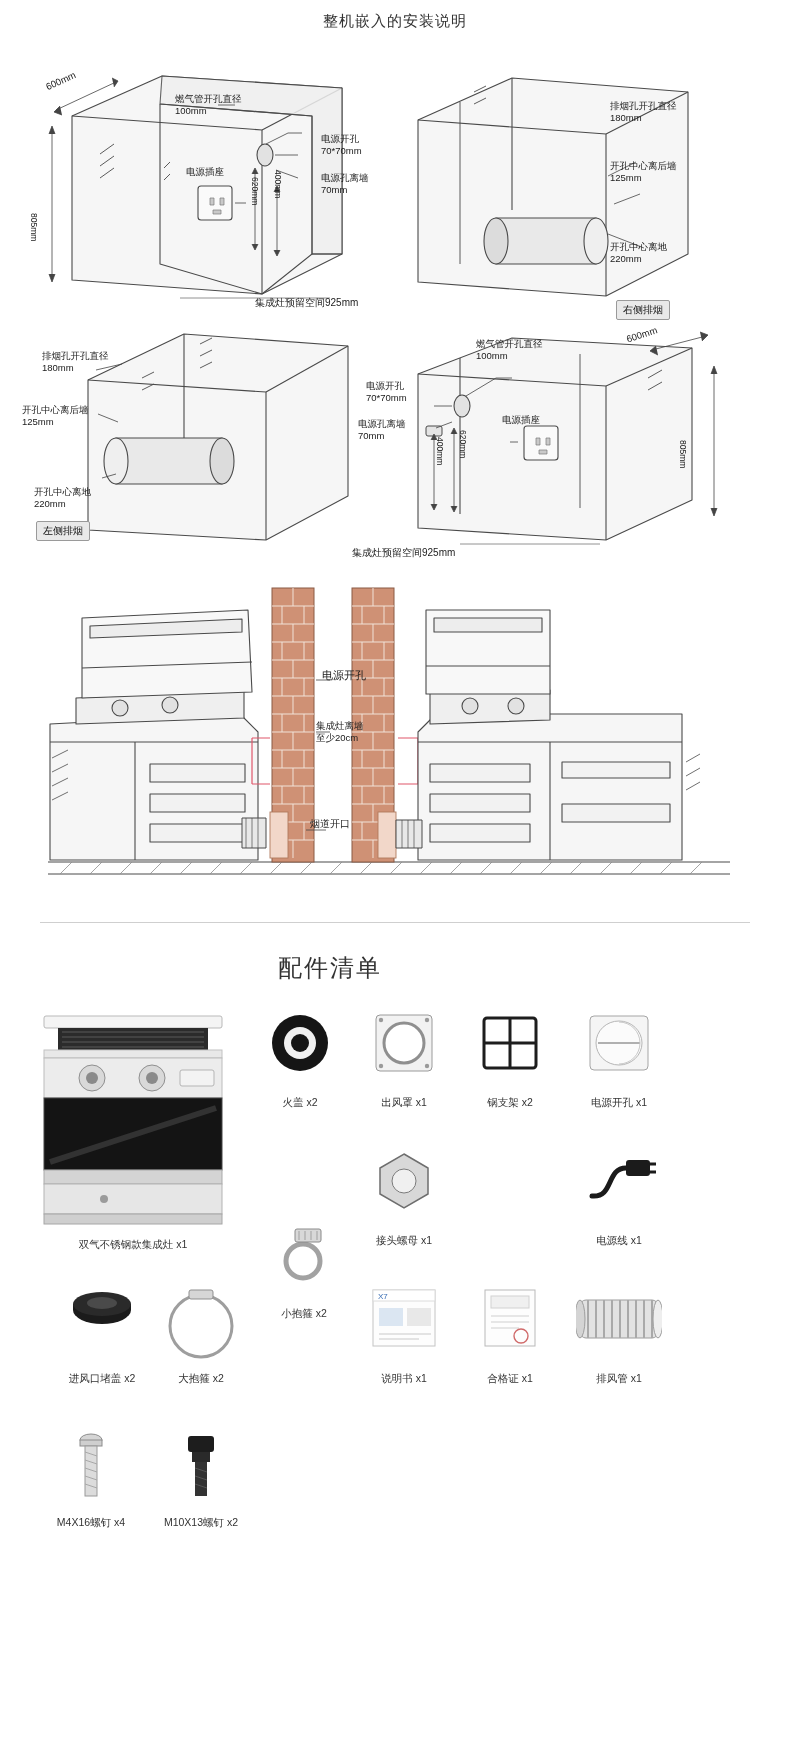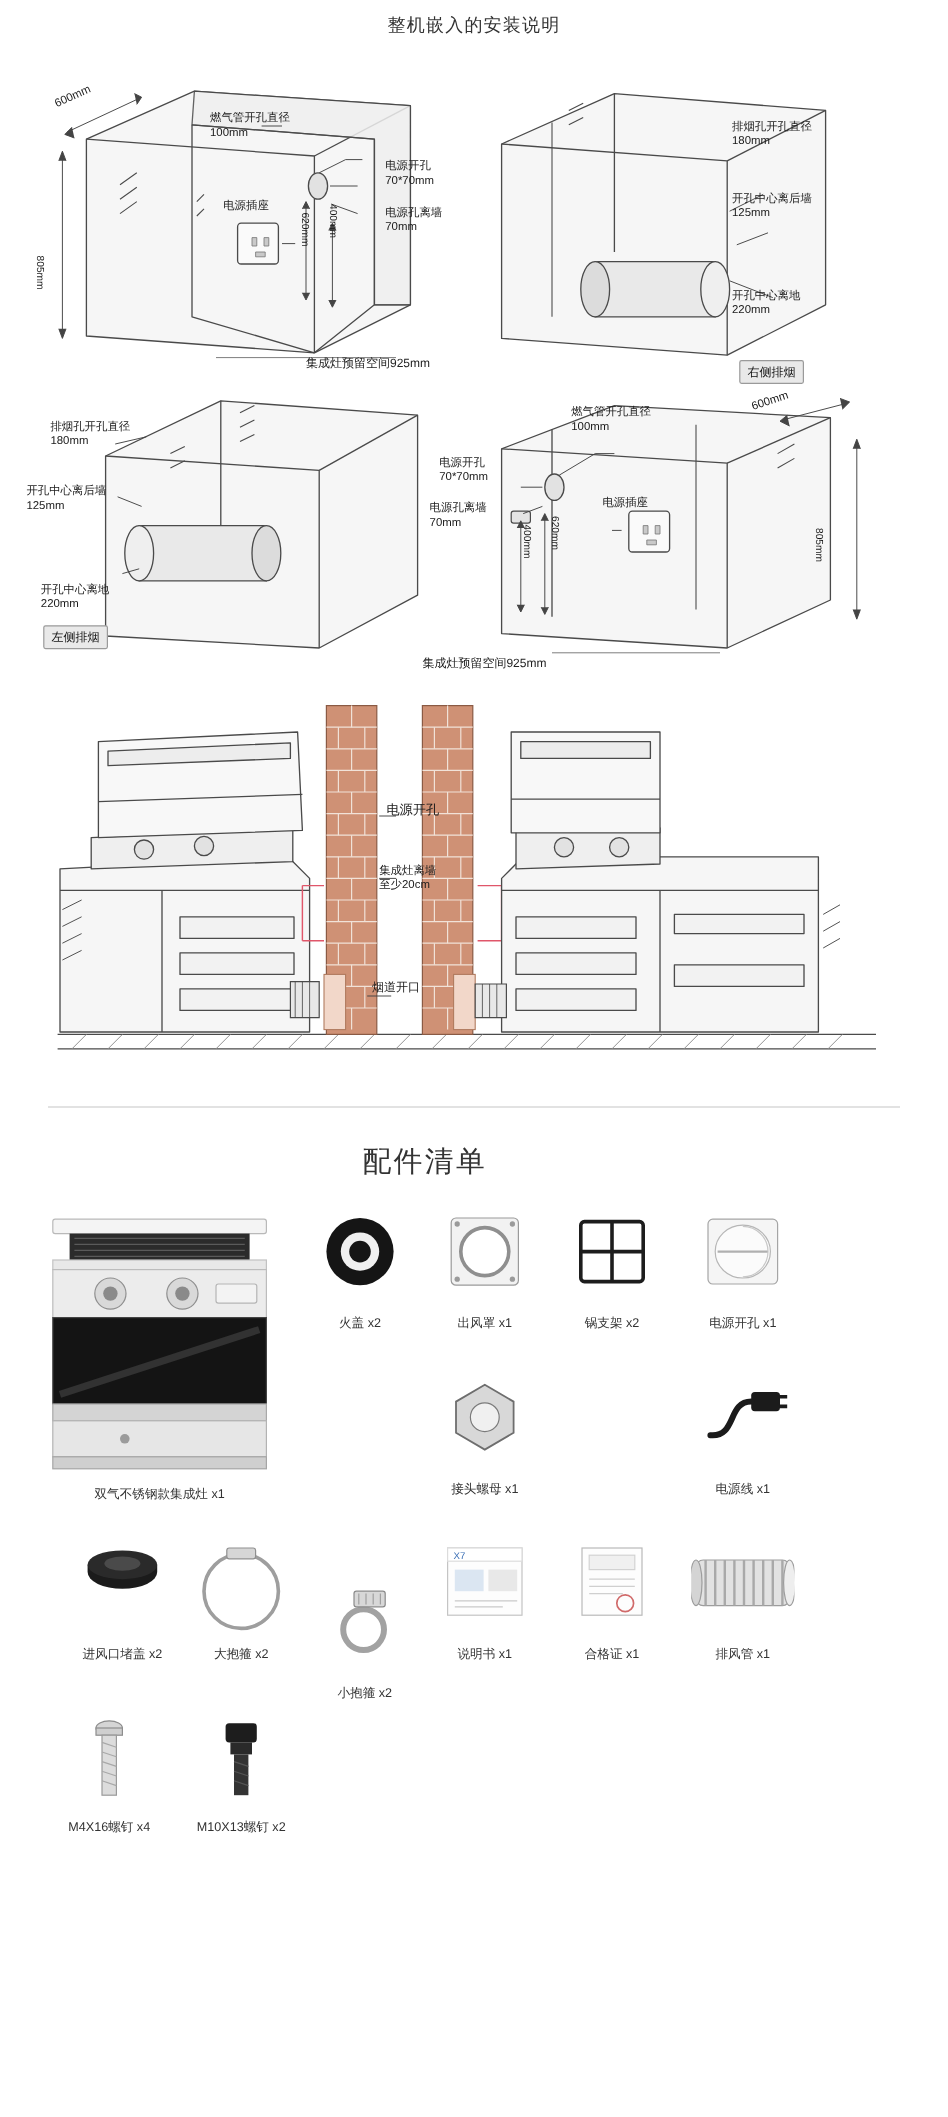--- a/index.html
+++ b/index.html
@@ -15,21 +15,21 @@
   .lbl{position:absolute;font-size:9.5px;line-height:1.25;color:#1a1a1a;white-space:pre-line;}
   .lbl.vert{writing-mode:vertical-rl;text-orientation:mixed;}
 
   .tagbox{position:absolute;font-size:10px;color:#111;background:#e9e9e9;border:1px solid #9a9a9a;border-radius:2px;padding:2px 6px;}
 
   .caption{position:absolute;font-size:10px;color:#222;text-align:right;}
 
   
   .divider{position:absolute;left:40px;width:710px;height:1px;background:#cfcfcf;}
 
-  .title-parts{position:absolute;left:0;width:660px;text-align:center;font-size:24px;color:#333;letter-spacing:2px;margin-left:24px;}
+  .title-parts{position:absolute;left:0;width:660px;text-align:center;font-size:24px;color:#333;letter-spacing:2px;}
   .part{position:absolute;text-align:center;}
   .part .art{height:78px;display:flex;justify-content:center;}
   .part .nm{font-size:10.5px;color:#333;margin-top:6px;white-space:nowrap;}
 
   
   .stove{position:absolute;left:40px;top:1012px;width:186px;height:218px;}
   .stove-cap{position:absolute;left:20px;top:1238px;width:226px;text-align:center;font-size:10.5px;color:#333;}
 </style>
 </head>
 <body>
@@ -402,21 +402,21 @@
   </div>
   <div class="part" style="left:146px;top:1288px;width:110px;">
     <div class="art">
       <svg width="76" height="72">
           <circle cx="38" cy="38" r="31" fill="none" stroke="#9e9e9e" stroke-width="3"></circle>
           <rect x="26" y="2" width="24" height="9" rx="2" fill="#d6d6d6" stroke="#8f8f8f"></rect>
         </svg>
     </div>
     <div class="nm">大抱箍 x2</div>
   </div>
-  <div class="part" style="left:256px;top:1320px;width:96px;">
+  <div class="part" style="left:256px;top:1223px;width:96px;">
     <div class="art">
       <svg width="62" height="62">
           <circle cx="30" cy="38" r="17" fill="none" stroke="#a2a2a2" stroke-width="5"></circle>
           <rect x="22" y="6" width="26" height="13" rx="2" fill="#d8d8d8" stroke="#8a8a8a"></rect>
           <path d="M26,8 v9 M32,8 v9 M38,8 v9 M44,8 v9" stroke="#a0a0a0"></path>
         </svg>
     </div>
     <div class="nm">小抱箍 x2</div>
   </div>
   <div class="part" style="left:356px;top:1288px;width:96px;">

